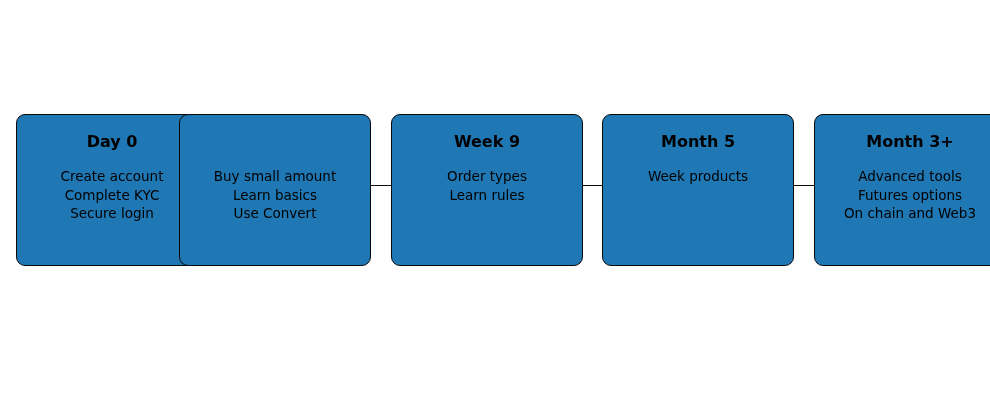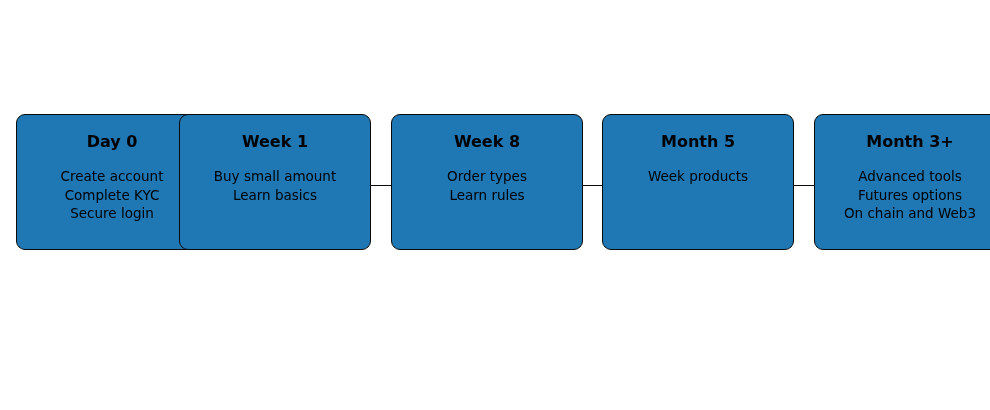--- a/index.html
+++ b/index.html
@@ -22,21 +22,21 @@
     position: absolute;
     left: 0;
     top: 0;
     width: 990px;
     height: 410px;
   }
   .node {
     position: absolute;
     top: 114px;
     width: 192px;
-    height: 136px;
+    height: 152px;
     box-sizing: border-box;
     background: #1f77b4;
     border: 1.6px solid #0b0b0b;
     border-radius: 9px;
     overflow: visible;
   }
   .node-title {
     position: absolute;
     left: 50%;
     transform: translateX(-50%);
@@ -87,29 +87,29 @@
     <div class="node" style="left:16px;">
       <div class="node-title">Day 0</div>
       <div class="node-body">
         <span class="line">Create account</span>
         <span class="line">Complete KYC</span>
         <span class="line">Secure login</span>
       </div>
     </div>
 
     <div class="node" style="left:179px;">
-      <div class="node-title">Week 1</div>
       <div class="node-body">
         <span class="line">Buy small amount</span>
         <span class="line">Learn basics</span>
+        <span class="line">Use Convert</span>
       </div>
     </div>
 
     <div class="node" style="left:391px;">
-      <div class="node-title">Week 8</div>
+      <div class="node-title">Week 9</div>
       <div class="node-body">
         <span class="line">Order types</span>
         <span class="line">Learn rules</span>
       </div>
     </div>
 
     <div class="node" style="left:602px;">
       <div class="node-title">Month 5</div>
       <div class="node-body">
         <span class="line">Week products</span>

